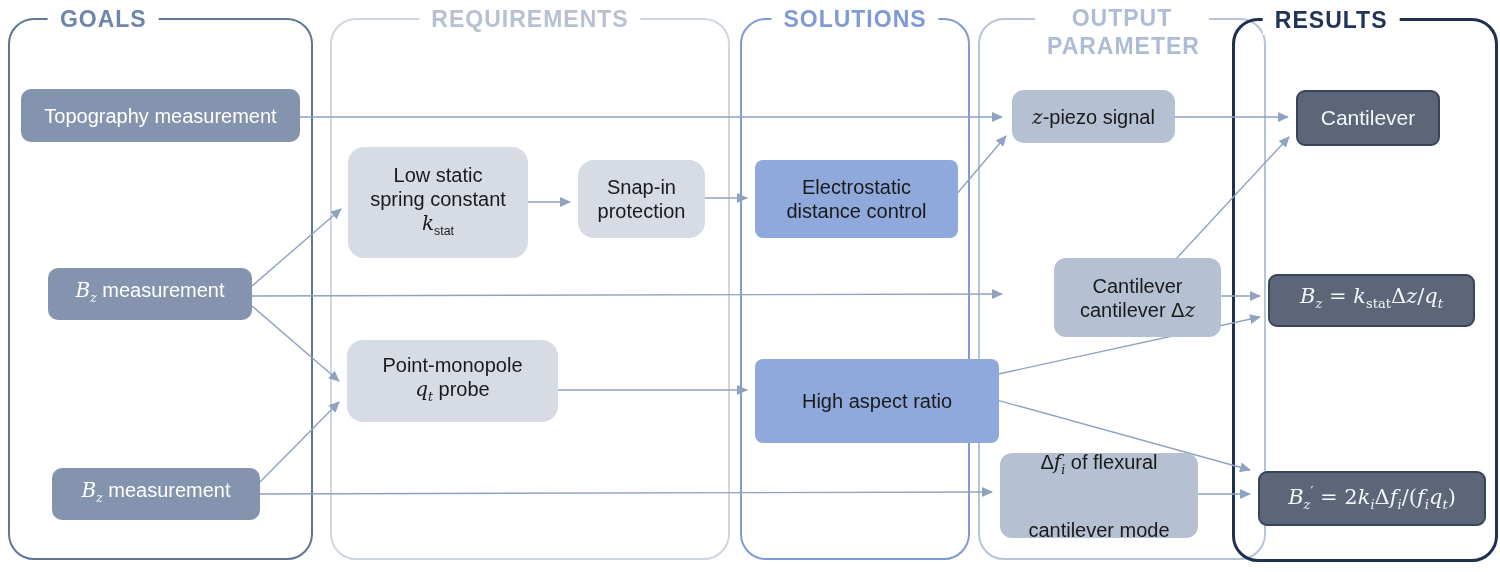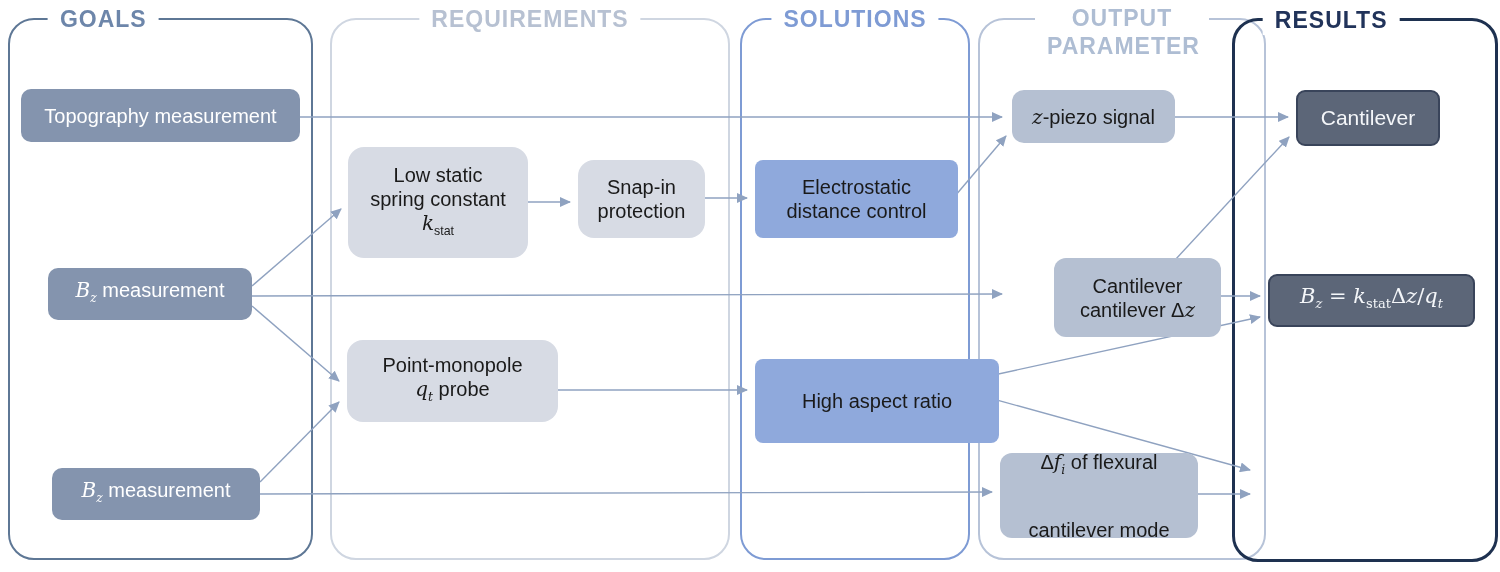--- a/index.html
+++ b/index.html
@@ -150,14 +150,17 @@
       <div><span>Δ</span><span class="mi">f</span><sub class="mi">i</sub><span> of flexural</span></div>
       <div><span>cantilever mode</span></div>
     </div>
 
   <div class="node res-node" id="n-res1">
       <div><span>Cantilever</span></div>
     </div>
   <div class="node res-node formula" id="n-res2">
       <div><span class="mi">B</span><sub class="mi">z</sub><span> = </span><span class="mi">k</span><sub>stat</sub><span>Δ</span><span class="mi">z</span><span>/</span><span class="mi">q</span><sub class="mi">t</sub></div>
     </div>
+  <div class="node res-node formula" id="n-res3">
+      <div><span class="mi">B</span><sub class="mi">z</sub><sup>′</sup><span> = 2</span><span class="mi">k</span><sub class="mi">i</sub><span>Δ</span><span class="mi">f</span><sub class="mi">i</sub><span>/(</span><span class="mi">f</span><sub class="mi">i</sub><span class="mi">q</span><sub class="mi">t</sub><span>)</span></div>
+    </div>
 
 </div>
 
 </body></html>

